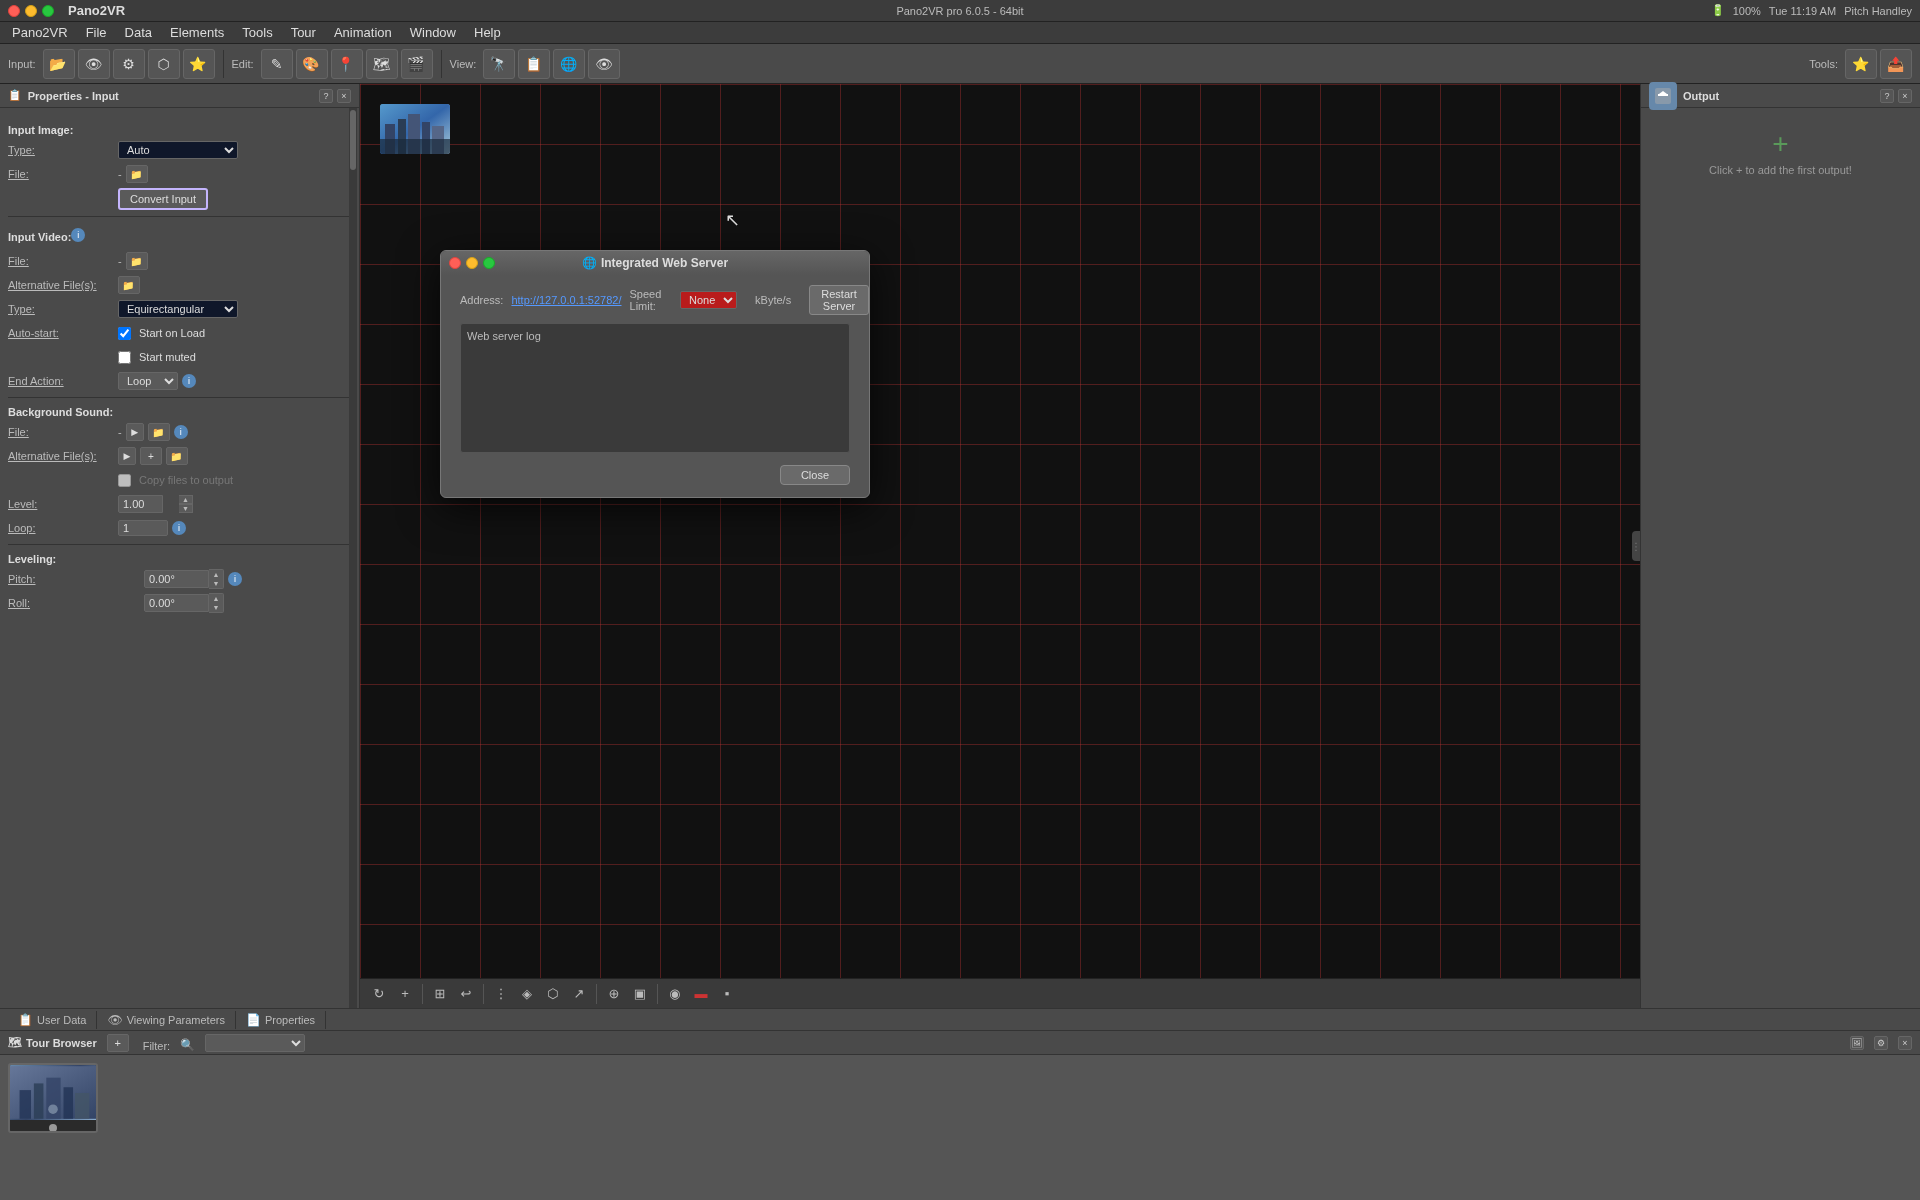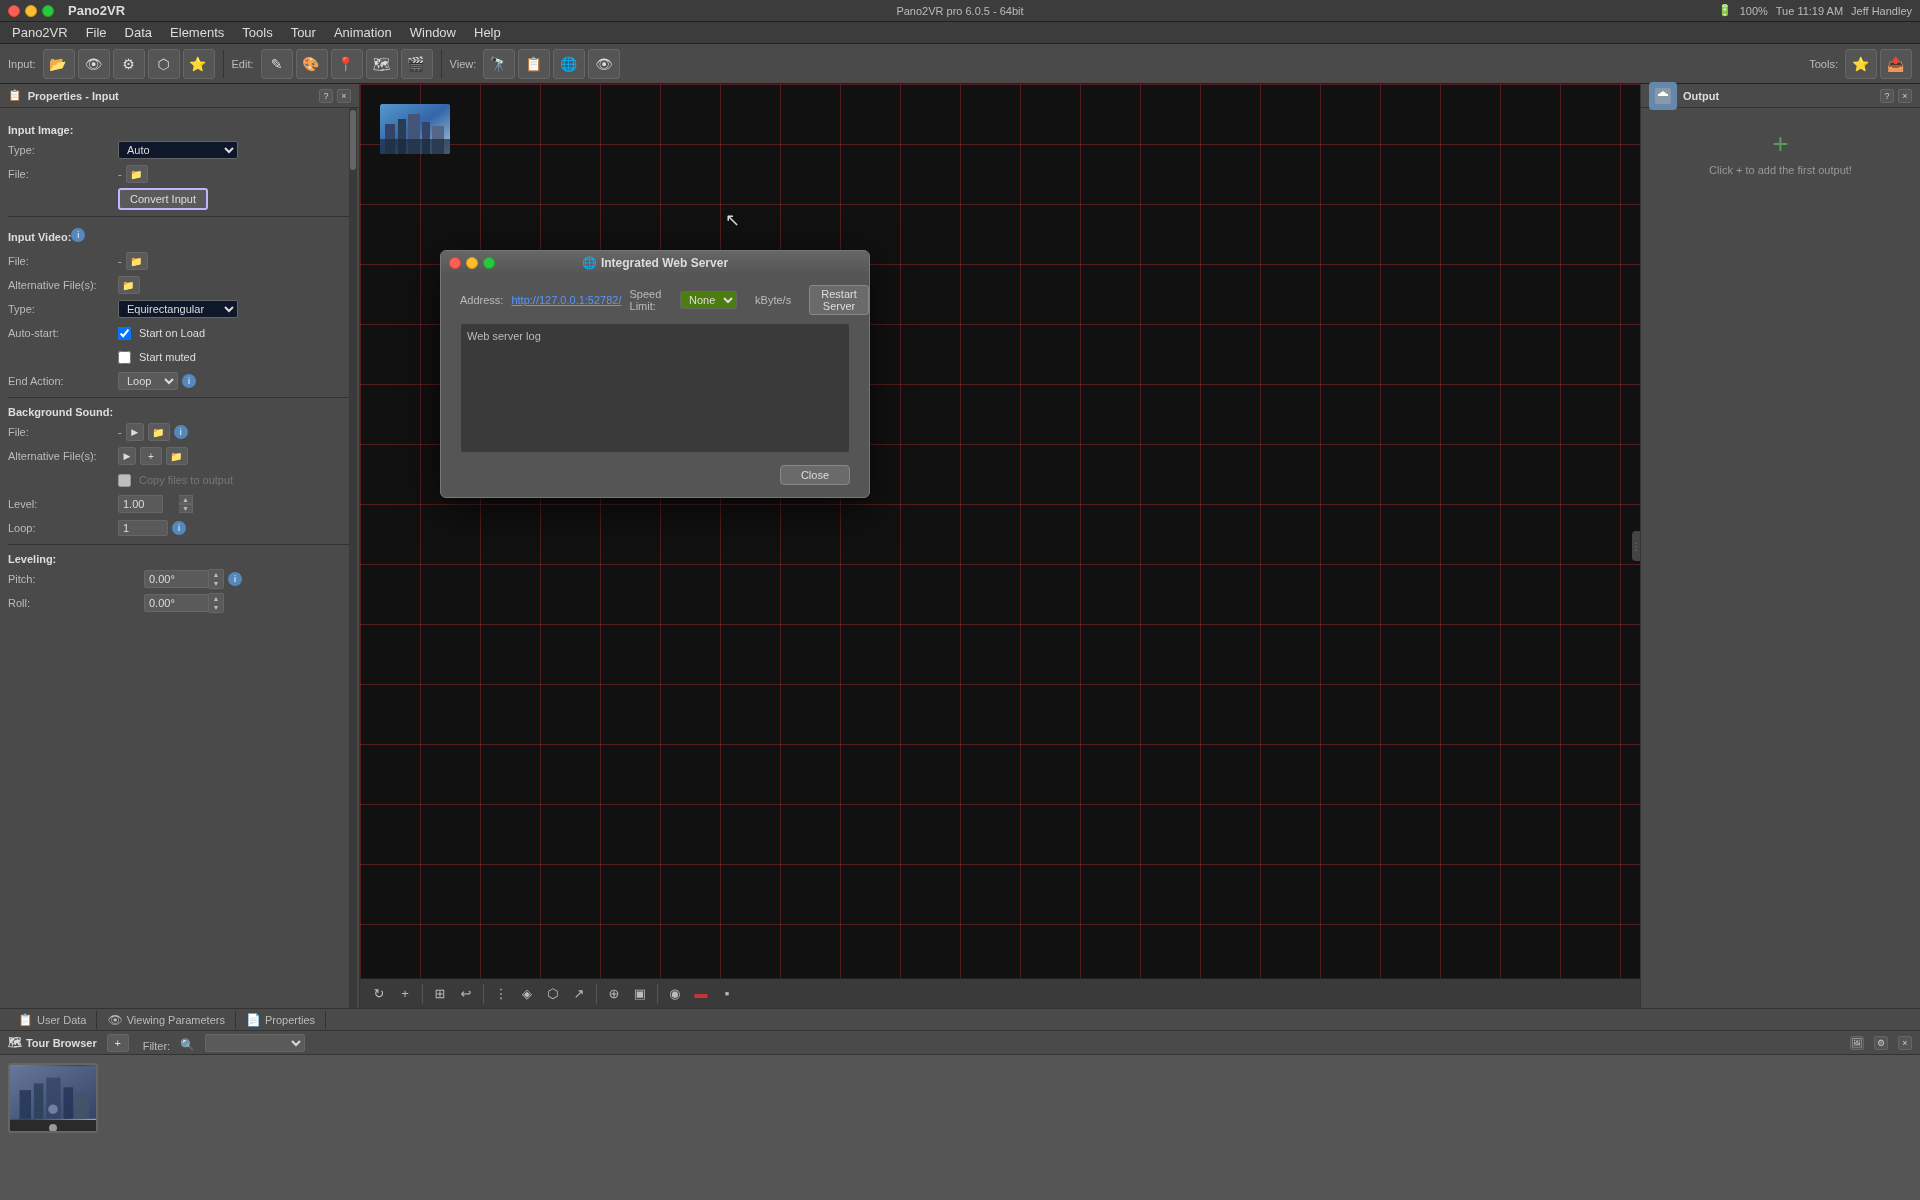--- a/index.html
+++ b/index.html
@@ -174,20 +174,21 @@
       display: flex;
       align-items: center;
       margin-bottom: 4px;
       min-height: 20px;
     }
     .prop-label {
       width: 110px;
       font-size: 11px;
       color: #bbb;
       flex-shrink: 0;
+      text-decoration: underline;
     }
     .prop-value {
       flex: 1;
       display: flex;
       align-items: center;
       gap: 4px;
     }
     .prop-select {
       background: #0f172a;
       border: 1px solid #666;
@@ -568,21 +569,21 @@
       display: flex;
       align-items: center;
       gap: 18px;
       margin-left: auto;
     }
     .dialog-speed-label {
       font-size: 11px;
       color: #bbb;
     }
     .speed-select {
-      background: #4d7c0f;
+      background: #b91c1c;
       border: 1px solid #666;
       color: #ddd;
       font-size: 11px;
       padding: 1px 4px;
       border-radius: 2px;
       width: 60px;
     }
     .kbytes-label {
       font-size: 11px;
       color: #bbb;
@@ -746,21 +747,21 @@
       <div class="traffic-light tl-yellow"></div>
       <div class="traffic-light tl-green"></div>
     </div>
     <span style="font-size:13px;color:#ddd;font-weight:bold;">Pano2VR</span>
   </div>
   <div class="title-bar-center">Pano2VR pro 6.0.5 - 64bit</div>
   <div class="title-bar-right">
     <span>🔋</span>
     <span>100%</span>
     <span>Tue 11:19 AM</span>
-    <span>Jeff Handley</span>
+    <span>Pitch Handley</span>
   </div>
 </div>
 
 <div class="menu-bar">
   <span class="menu-item">Pano2VR</span>
   <span class="menu-item">File</span>
   <span class="menu-item">Data</span>
   <span class="menu-item">Elements</span>
   <span class="menu-item">Tools</span>
   <span class="menu-item">Tour</span>

